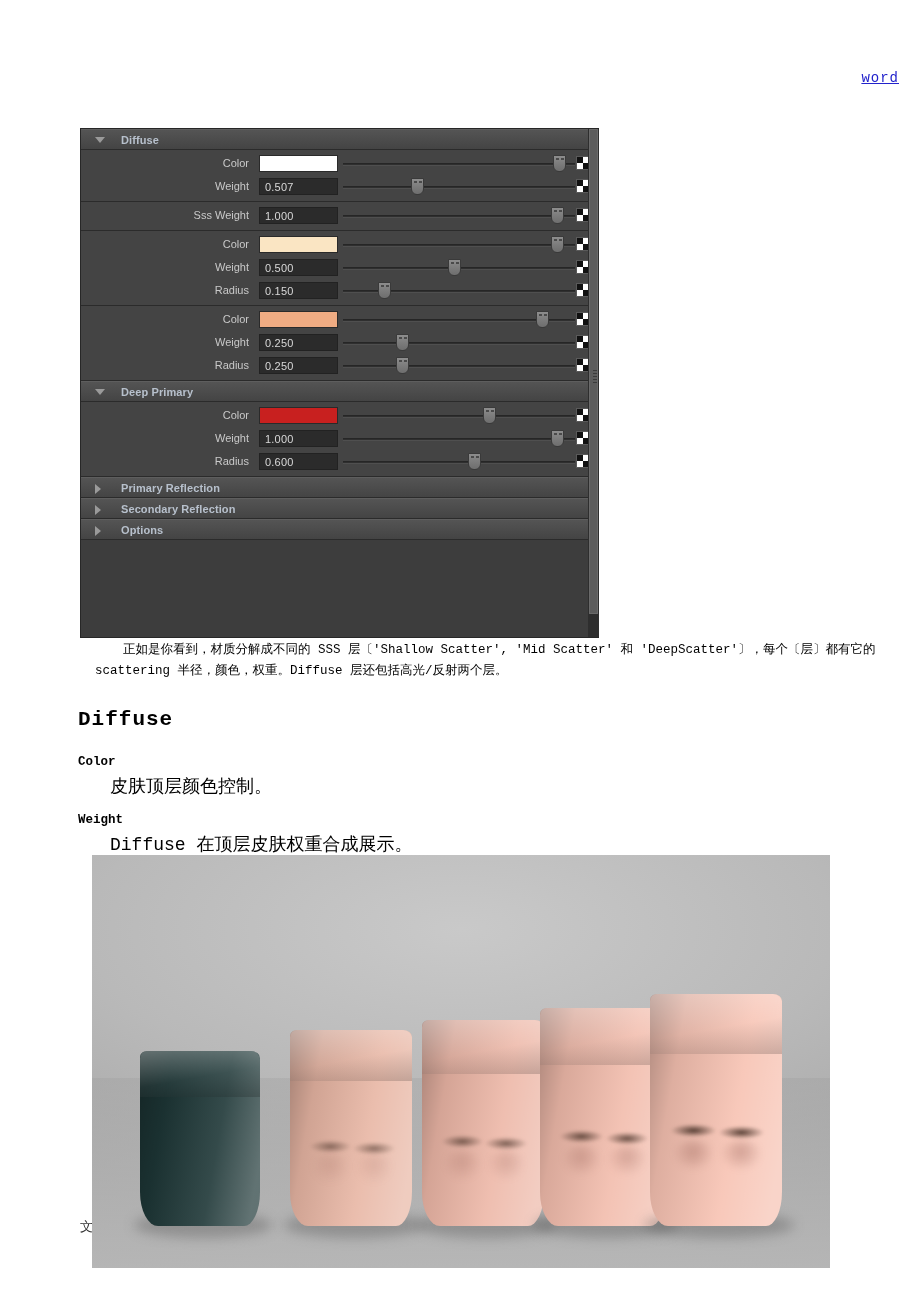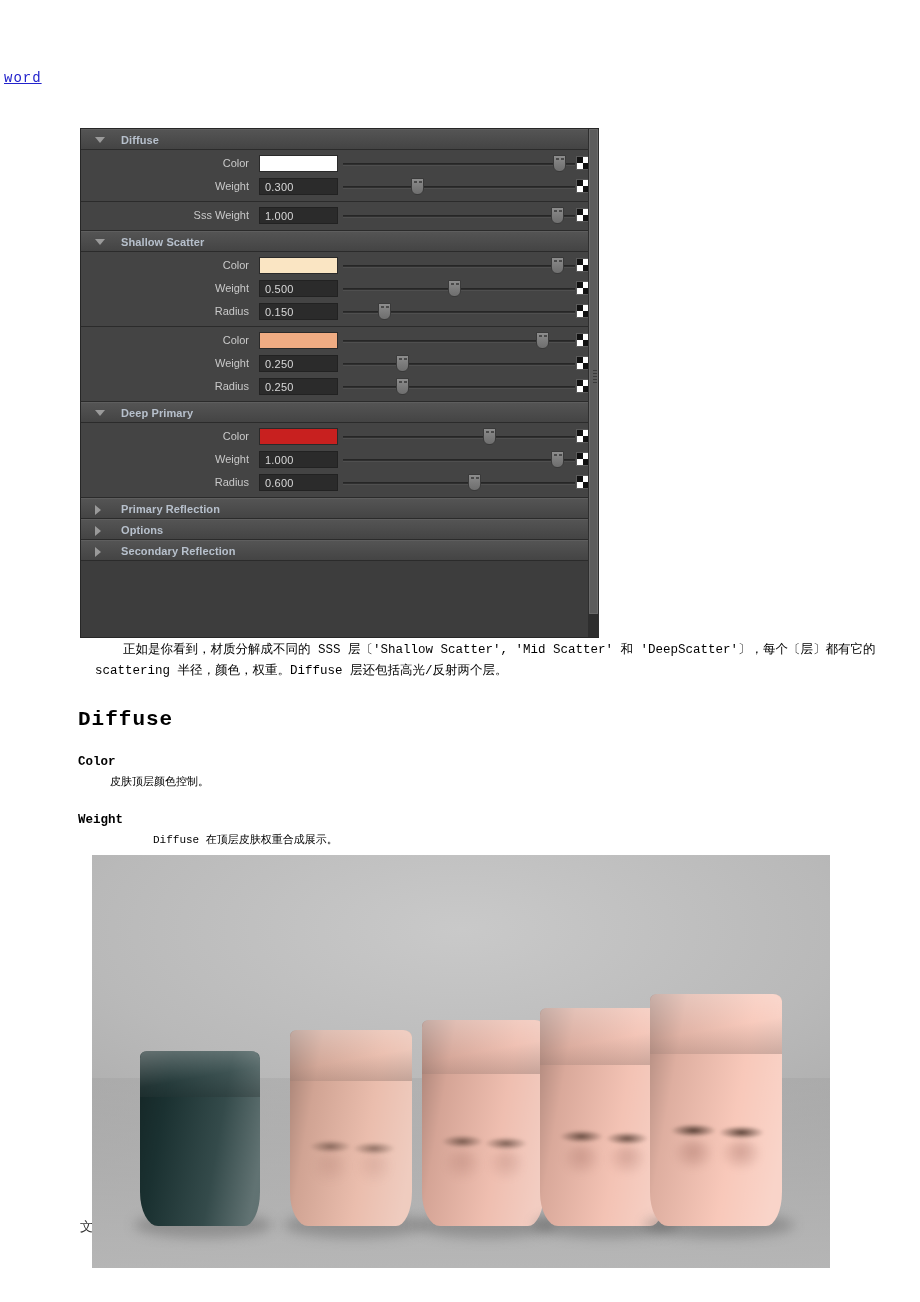--- a/index.html
+++ b/index.html
@@ -12,23 +12,23 @@
     height: 1302px;
     position: relative;
     font-family: "Liberation Sans", sans-serif;
     overflow: hidden;
   }
 
   
   .top-link-row {
     position: absolute;
     top: 68px;
-    left: 4px;
+    left: 15px;
     width: 884px;
-    text-align: left;
+    text-align: right;
   }
   .top-link {
     font-family: "Liberation Mono", monospace;
     font-size: 14px;
     color: #2222cc;
     text-decoration: underline;
     letter-spacing: 1px;
   }
 
   
@@ -236,27 +236,27 @@
     left: 78px;
     font-family: "Liberation Mono", monospace;
     font-size: 12.5px;
     font-weight: bold;
     color: #000;
   }
   .prop-desc {
     position: absolute;
     left: 110px;
     font-family: "Liberation Mono", monospace;
-    font-size: 11px;
+    font-size: 18px;
     color: #000;
   }
   #prop-color-name { top: 755px; }
   #prop-color-desc { top: 774px; }
   #prop-weight-name { top: 813px; }
-  #prop-weight-desc { top: 832px; margin-left: 43px; }
+  #prop-weight-desc { top: 832px; }
 
   
   .render {
     position: absolute;
     left: 92px;
     top: 855px;
     width: 738px;
     height: 413px;
     overflow: hidden;
     background: radial-gradient(ellipse 120% 95% at 50% 18%, #c9c9c9 0%, #b9b9b9 42%, #a9a9a9 72%, #9f9f9f 100%);
@@ -319,36 +319,35 @@
       <div class="sec-body">
         <div class="row">
           <span class="lbl">Color</span>
           <span class="swatch" style="background: rgb(255, 255, 255);"></span>
           <span class="slider"></span>
           <span class="handle" style="left: 472.24px;"></span>
           <span class="mapbtn"></span>
         </div>
         <div class="row">
           <span class="lbl">Weight</span>
-          <span class="numfield">0.300</span>
+          <span class="numfield">0.507</span>
           <span class="slider"></span>
           <span class="handle" style="left: 329.89px;"></span>
           <span class="mapbtn"></span>
         </div>
       </div>
       <div class="sec-body">
         <div class="row">
           <span class="lbl">Sss Weight</span>
           <span class="numfield">1.000</span>
           <span class="slider"></span>
           <span class="handle" style="left: 470.05px;"></span>
           <span class="mapbtn"></span>
         </div>
       </div>
-      <div class="sec-header"><span class="tri open"></span><span>Shallow Scatter</span></div>
       <div class="sec-body">
         <div class="row">
           <span class="lbl">Color</span>
           <span class="swatch" style="background: rgb(250, 229, 195);"></span>
           <span class="slider"></span>
           <span class="handle" style="left: 470.05px;"></span>
           <span class="mapbtn"></span>
         </div>
         <div class="row">
           <span class="lbl">Weight</span>
@@ -406,22 +405,22 @@
         </div>
         <div class="row">
           <span class="lbl">Radius</span>
           <span class="numfield">0.600</span>
           <span class="slider"></span>
           <span class="handle" style="left: 386.83px;"></span>
           <span class="mapbtn"></span>
         </div>
       </div>
       <div class="sec-header"><span class="tri closed"></span><span>Primary Reflection</span></div>
+      <div class="sec-header"><span class="tri closed"></span><span>Secondary Reflection</span></div>
       <div class="sec-header"><span class="tri closed"></span><span>Options</span></div>
-      <div class="sec-header"><span class="tri closed"></span><span>Secondary Reflection</span></div>
     </div>
   <div class="panel-scroll">
     <div class="thumb">
       <div class="grip"></div>
     </div>
   </div>
 </div>
 
 <div class="para" id="para-intro">正如是你看到，材质分解成不同的 SSS 层〔'Shallow Scatter', 'Mid Scatter' 和 'DeepScatter'〕，每个〔层〕都有它的 scattering 半径，颜色，权重。Diffuse 层还包括高光/反射两个层。</div>
 

